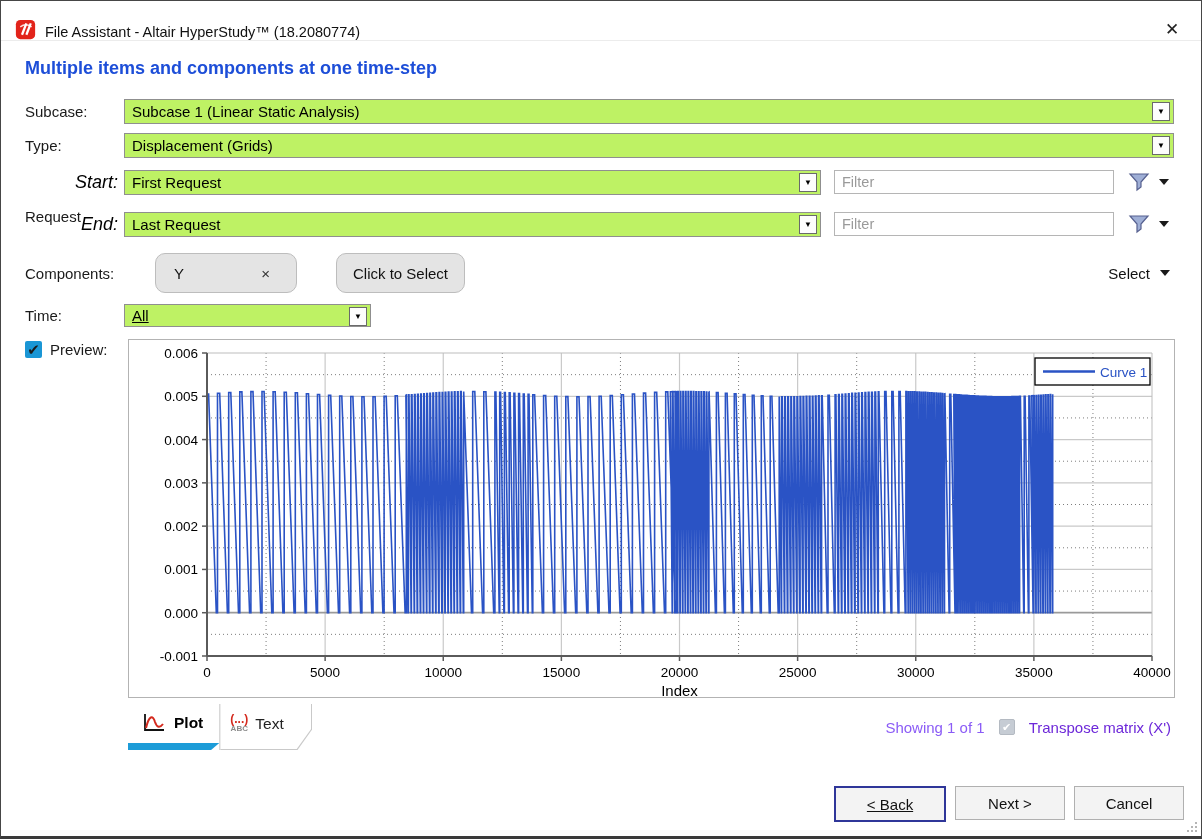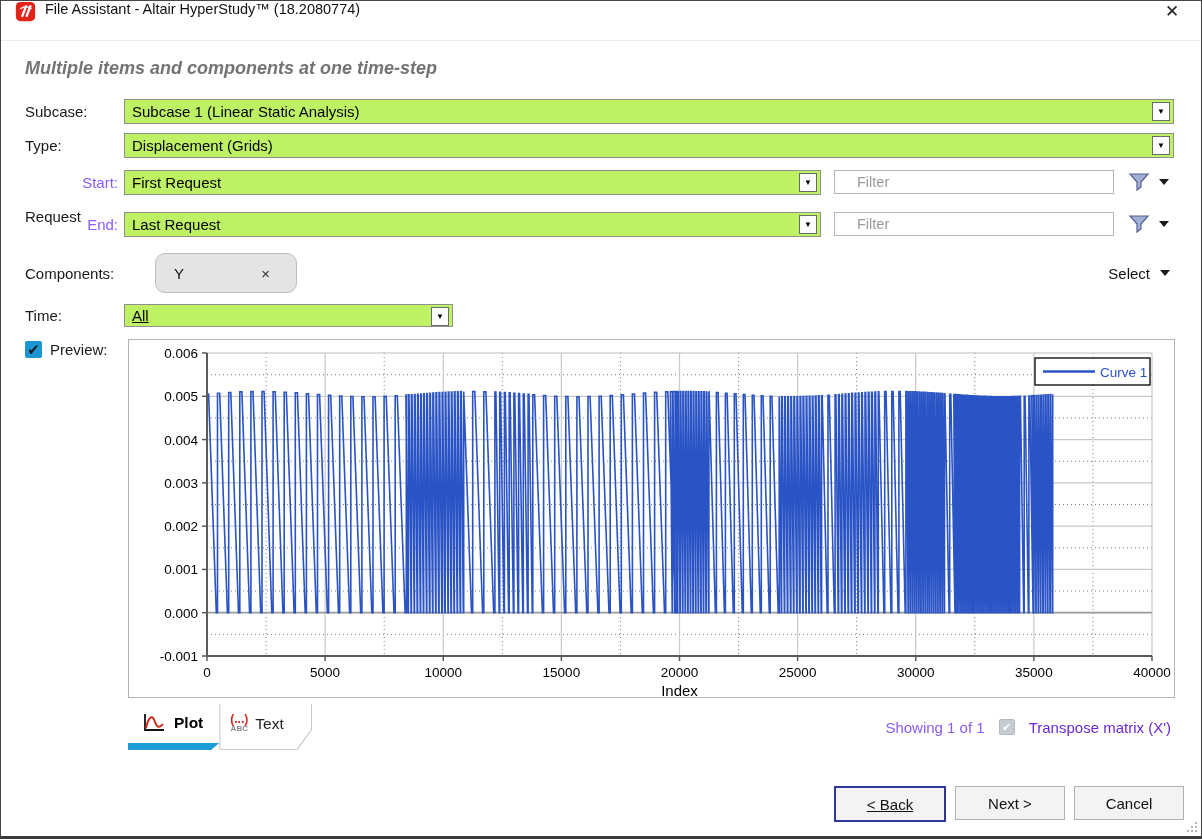--- a/index.html
+++ b/index.html
@@ -1,59 +1,59 @@
 <!DOCTYPE html>
 <html><head>
 <meta charset="utf-8">
 <style>
   * { margin:0; padding:0; box-sizing:border-box; }
   html,body { background:#888; font-family:"Liberation Sans", sans-serif; }
   .window{ position:relative; width:1202px; height:839px; background:#fff;
     border:1px solid #464646; border-bottom:3px solid #3a3a3a; overflow:hidden; }
   
-  .titlebar{ height:40px; display:flex; align-items:flex-start; padding:0 14px; background:#fff;
+  .titlebar{ height:40px; display:flex; align-items:flex-end; padding:0 14px; background:#fff;
     border-bottom:1px solid #ececec; }
   .logo{ width:21px; height:21px; margin-right:9px; }
   .title{ font-size:14.5px; color:#111; }
   .close-btn{ margin-left:auto; font-size:17px; color:#222; width:30px; text-align:center; cursor:default; }
   
   .content{ padding:14px 27px 0 24px; }
-  h1{ font-size:18px; font-weight:bold; color:#737373; line-height:26px;font-style:italic; }
+  h1{ font-size:18px; font-weight:bold; color:#1d4ed8; line-height:26px; }
   .row{ display:flex; align-items:center; }
   .lbl{ width:99px; font-size:15px; color:#1a1a1a; flex:0 0 99px; }
   .combo{ position:relative; height:25px; background:#bef264; border:1px solid #8f8f8f;
     display:flex; align-items:center; padding:0 26px 0 7px; font-size:15px; color:#000; }
   .combo .arrow{ position:absolute; right:3px; top:2px; width:18px; height:19px;
     border:1px solid #6a6a6a; background:#fdfdfd; display:flex; align-items:center; justify-content:center;
     font-size:8px; color:#000; }
   .grow{ flex:1; }
   .r1{ margin-top:18px; } .r2{ margin-top:9px; }
   
   .req{ position:relative; margin-top:12px; }
   .req-name{ position:absolute; left:0; top:50%; transform:translateY(-50%); font-size:15px; color:#1a1a1a;margin-top:13px; }
-  .req .sub{ width:99px; flex:0 0 99px; text-align:right; padding-right:6px; font-size:15px; color:#8b5cf6; }
+  .req .sub{ width:99px; flex:0 0 99px; text-align:right; padding-right:6px; font-size:18px; color:#000000;font-style:italic; }
   .req .row{ height:24px; }
   .req .row + .row{ margin-top:18px; }
   .req .combo{ width:697px; }
   .filter-input{ width:280px; height:24px; border:1px solid #b5b5b5; margin-left:13px;
-    font-size:14.5px; padding:0 22px; color:#333; font-family:"Liberation Sans",sans-serif; }
+    font-size:14.5px; padding:0 7px; color:#333; font-family:"Liberation Sans",sans-serif; }
   .filter-input::placeholder{ color:#9a9a9a; }
   .funnel{ margin-left:14px; width:22px; height:20px; }
   .mini-caret{ width:0; height:0; border-left:5px solid transparent; border-right:5px solid transparent;
     border-top:6px solid #1a1a1a; margin-left:9px; }
   
   .r-comp{ margin-top:17px; height:40px;gap:31px; }
   .chip{ width:142px; height:40px; background:#e4e4e4; border:1px solid #bdbdbd; border-radius:10px;
     display:flex; align-items:center; padding:0 26px 0 18px; font-size:15px; color:#111; justify-content:space-between; }
   .chip .x{ font-size:15px; color:#333; }
   .sel-btn{ height:40px; margin-left:8px; background:#e4e4e4; border:1px solid #bdbdbd; border-radius:10px;
     padding:0 16px; font-size:15px; color:#111; display:flex; align-items:center; }
   .select-dd{ display:flex; align-items:center; gap:10px; font-size:15px; color:#111; margin-right:4px;}
   .r-time{ margin-top:11px; }
-  .r-time .combo{ width:329px; height:23px;text-decoration:underline; }
+  .r-time .combo{ width:247px; height:23px;text-decoration:underline; }
   
   .r-prev{ position:relative; margin-top:12px; height:359px; }
   .prev-lab{ position:absolute; left:0; top:2px; display:flex; align-items:center; gap:8px; }
   .cb{ width:17px; height:17px; background:#1a96d5; border-radius:2px; color:#fff; font-size:12px;
     display:flex; align-items:center; justify-content:center; }
   .prev-lab span{ font-size:15px; color:#1a1a1a; }
   .plotbox{ margin-left:103px; width:1047px; height:359px; border:1px solid #b3b3b3; background:#fff; }
   
   .tabrow{ margin-left:103px; margin-top:6px; display:flex; align-items:center; height:46px;text-align:center; }
   .tab{ position:relative; height:46px; display:flex; align-items:center; gap:8px; padding:0 16px 9px 14px; }
@@ -141,20 +141,23 @@
         </svg>
         <span class="mini-caret"></span>
       </div>
     </div>
 
     <div class="row r-comp">
       <span class="lbl">Components:</span>
       <div class="chip">
         <span>Y</span>
         <span class="x">×</span>
+      </div>
+      <div class="sel-btn">
+        <span>Click to Select</span>
       </div>
       <div class="grow"></div>
       <div class="select-dd">
         <span>Select</span>
         <span class="mini-caret" style="margin-left:0"></span>
       </div>
     </div>
 
     <div class="row r-time">
       <span class="lbl">Time:</span>

